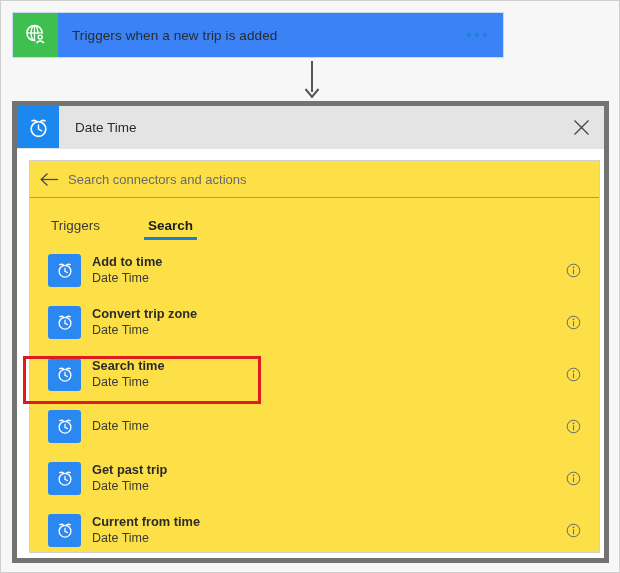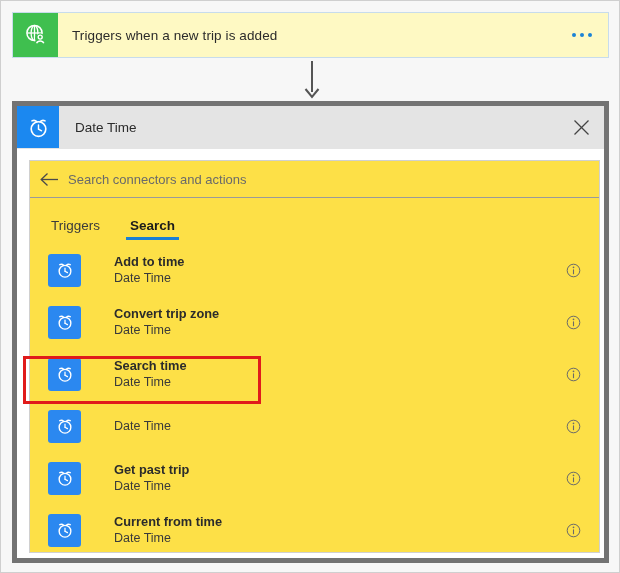--- a/index.html
+++ b/index.html
@@ -23,22 +23,22 @@
     width: 620px; height: 573px;
     background: #f7f7f7;
     border: 1px solid #cfcfcf;
     box-sizing: border-box;
   }
 
   
   #trigger-card {
     position: absolute;
     left: 11px; top: 11px;
-    width: 597px; height: 46px;
-    background: #fef9c3;
+    width: 492px; height: 46px;
+    background: #3b82f6;
     border: 1px solid #c7dcec;
     box-sizing: border-box;
     display: flex;
     align-items: stretch;
   }
   #trigger-icon-box {
     width: 45px;
     background: #3fbf4f;
     display: flex;
     align-items: center;
@@ -156,21 +156,21 @@
     padding: 0;
     height: 22px;
   }
   #search-input::placeholder { color: #6a6a6a; }
 
   #tabs-row {
     display: flex;
     align-items: flex-end;
     height: 42px;
     padding-left: 17px;
-    gap: 22px;
+    gap: 40px;
   }
   .tab {
     font-size: 13.5px;
     color: #3b3b3b;
     padding: 0 4px 5px 4px;
     border-bottom: 3px solid transparent;
     cursor: pointer;
     line-height: 1;
   }
   .tab.selected {
@@ -185,21 +185,20 @@
   .action-row {
     position: relative;
     height: 44px;
     margin: 8px 0 8px 0;
     display: flex;
     align-items: center;
     padding-left: 18px;
     padding-right: 14px;
     cursor: pointer;
     box-sizing: border-box;
-    gap: 22px;
   }
   .action-icon-box {
     width: 33px; height: 33px;
     flex: 0 0 33px;
     background: #2b88f0;
     border-radius: 3px;
     display: flex;
     align-items: center;
     justify-content: center;
   }

